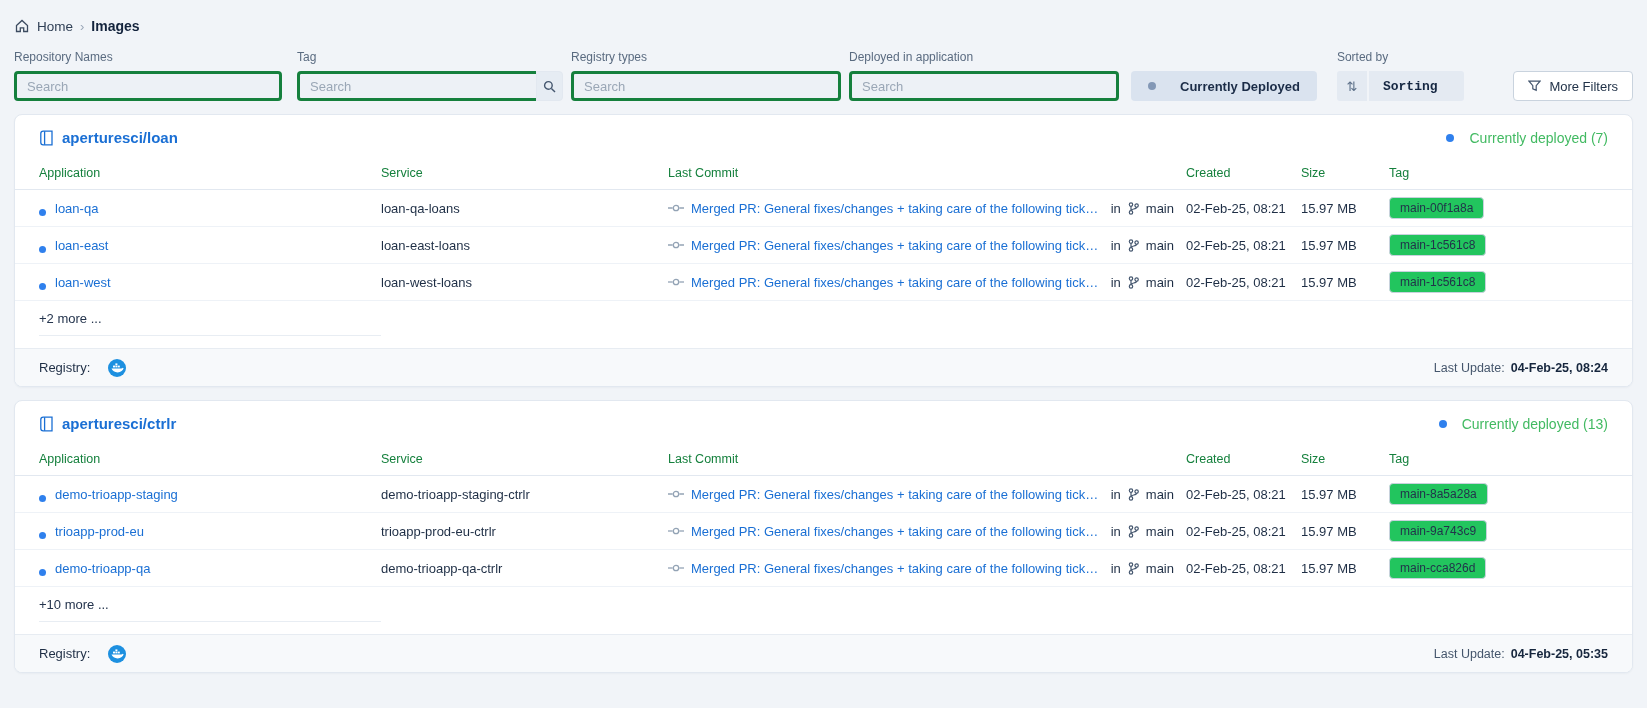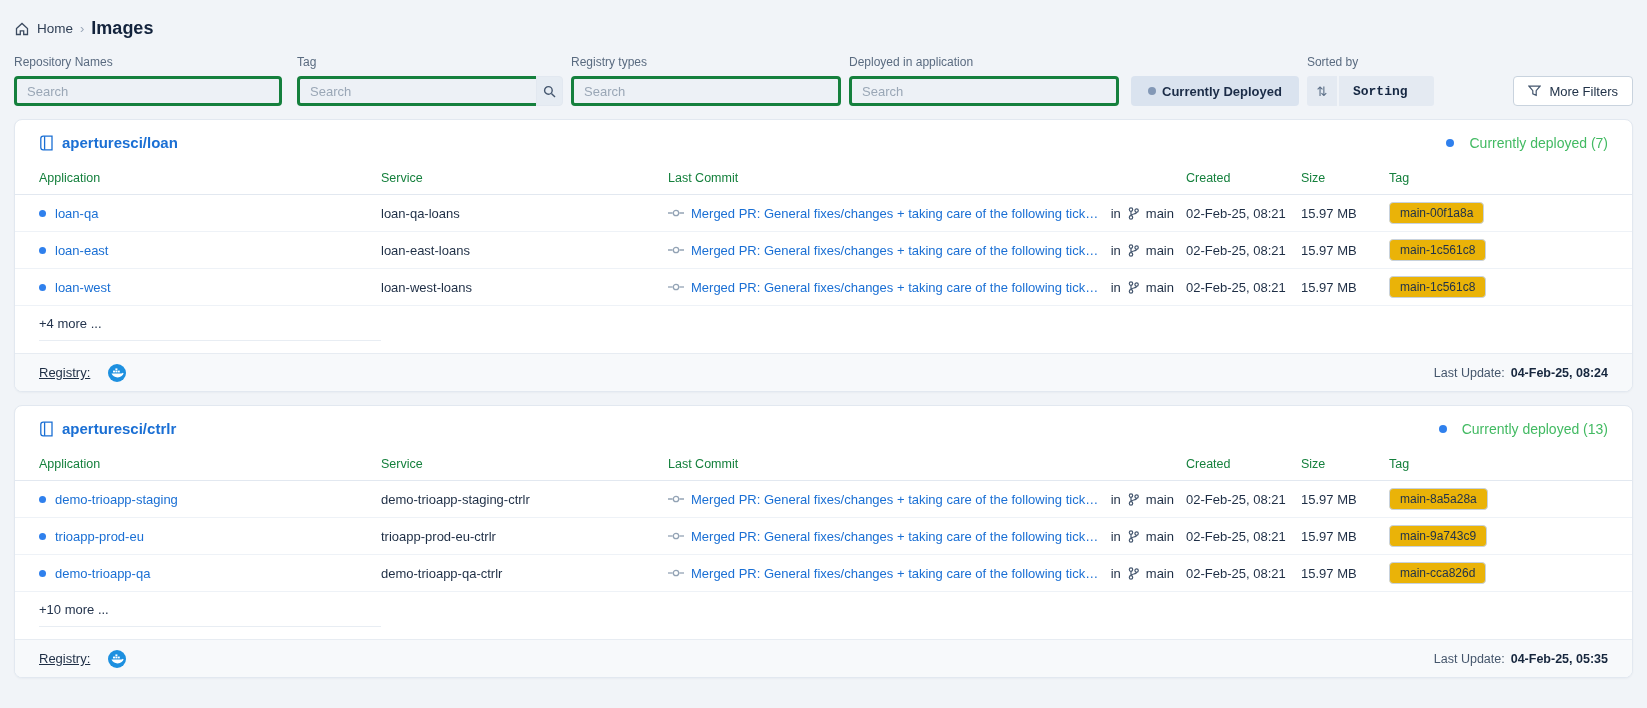--- a/index.html
+++ b/index.html
@@ -7,21 +7,21 @@
   body {
     font-family: "Liberation Sans", sans-serif;
     background:#f1f4f8;
     color:#1e2e45;
     font-size:13px;
   }
   
   .breadcrumb { display:flex; align-items:center; gap:7px; padding:18px 14px 16px 14px; }
   .breadcrumb .crumb { color:#2f3f55; font-size:13.5px; text-decoration:none; cursor:pointer; }
   .breadcrumb .sep { color:#9aa7b8; font-size:13px; }
-  .breadcrumb .current { color:#13233c; font-weight:700; font-size:18px; }
+  .breadcrumb .current { color:#13233c; font-weight:700; font-size:14px; }
   .home-icon svg { display:block; }
   
   .filter-bar { display:flex; align-items:flex-end; padding:0 14px; margin-bottom:13px; }
   .f-field { display:flex; flex-direction:column; }
   .f-label { font-size:12px; color:#5a6b80; margin-bottom:7px; }
   .f-input {
     height:30px; background:#edf1f6; border:3px solid #15803d; border-radius:4px;
     padding:0 10px; font-size:13px; color:#2a3a50; font-family:"Liberation Sans",sans-serif;
     outline:none; width:100%;
   }
@@ -31,21 +31,21 @@
   .w-reg { width:270px; margin-right:8px; }
   .w-dep { width:270px; margin-right:12px; }
   .input-group { display:flex; }
   .input-group .f-input { border-right:none; border-radius:4px 0 0 4px; }
   .search-btn {
     width:30px; height:30px; background:#e6ecf3; border:1px solid #e2e8f0;
     border-radius:0 4px 4px 0; display:flex; align-items:center; justify-content:center; cursor:pointer;
   }
   .deployed-pill {
     height:30px; background:#dae3ef; border:none; border-radius:4px;
-    display:flex; align-items:center; gap:6px; padding:0 17px; margin-right:8px; cursor:pointer;
+    display:flex; align-items:center; gap:24px; padding:0 17px; margin-right:20px; cursor:pointer;
     font-family:"Liberation Sans",sans-serif;
   }
   .pill-dot { width:8px; height:8px; border-radius:50%; background:#8398b6; }
   .deployed-pill .pill-text { font-size:13px; color:#1b2c47; font-weight:600; }
   .sort-wrap { display:flex; flex-direction:column; }
   .sort-controls { display:flex; gap:2px; }
   .sort-dir-btn {
     width:30px; height:30px; background:#e4eaf2; border:none; border-radius:3px 0 0 3px;
     color:#5d7089; font-size:13px; cursor:pointer; display:flex; align-items:center; justify-content:center;
   }
@@ -70,40 +70,40 @@
   .deploy-status { display:flex; align-items:center; gap:15px; }
   .dot-blue { width:8px; height:8px; border-radius:50%; background:#2f80ed; flex:none; }
   .deploy-text { color:#42ba62; font-size:14px; }
   .t-row {
     display:grid; grid-template-columns:342px 287px 518px 115px 88px 1fr;
     align-items:center; padding:0 24px; min-height:37px; border-bottom:1px solid #eef2f7;
   }
   .t-head { min-height:34px; border-bottom:1px solid #e2e8f0; }
   .t-head .t-cell { color:#15803d; font-size:12.5px; }
   .t-cell { font-size:13px; color:#1e2e45; padding-right:12px; overflow:hidden; white-space:nowrap; }
-  .app-cell { display:flex; align-items:center; gap:9px; }
+  .app-cell { display:flex; align-items:flex-end; gap:9px; }
   .app-cell .dot-blue { width:7px; height:7px; }
   .app-link { color:#1a6fd4; text-decoration:none; cursor:pointer; }
   .commit-cell { display:flex; align-items:center; gap:7px; }
   .commit-link { color:#1a6fd4; text-decoration:none; cursor:pointer; overflow:hidden; text-overflow:ellipsis; white-space:nowrap; }
   .in-word { color:#1e2e45; }
   .branch-name { color:#1e2e45; }
   .tag-badge {
-    display:inline-block; border:1px solid #c8d2dd; border-radius:4px; background:#eab308;
+    display:inline-block; border:1px solid #c8d2dd; border-radius:4px; background:#22c55e;
     padding:3px 10px; font-size:12px; color:#22334a; cursor:pointer;
   }
   .more-row { padding:0 24px; }
   .more-inner { width:342px; border-bottom:1px solid #e8edf3; height:35px; display:flex; align-items:center; }
   .more-link { color:#24344d; font-size:13px; text-decoration:none; cursor:pointer; }
   .table-pad { height:12px; }
   .card-footer {
     display:flex; align-items:center; justify-content:space-between;
     background:#f7f9fb; border-top:1px solid #e7ecf2; height:38px; padding:0 24px;
   }
-  .footer-left { display:flex; align-items:center; gap:18px;text-decoration:underline; }
+  .footer-left { display:flex; align-items:center; gap:18px; }
   .registry-label { font-size:13px; color:#1e2e45; }
   .docker-icon { display:flex; cursor:pointer; }
   .footer-right { display:flex; align-items:center; gap:6px; }
   .lu-label { font-size:12.5px; color:#45566c;padding-left:32px; }
   .lu-value { font-size:12.5px; color:#16263d; font-weight:700; }
   .ic { display:flex; align-items:center; }
 </style>
 </head>
 <body>
 
@@ -290,21 +290,21 @@
         </span>
         <span class="branch-name">main</span>
       </div>
       <div class="t-cell">02-Feb-25, 08:21</div>
       <div class="t-cell">15.97 MB</div>
       <div class="t-cell"><span class="tag-badge">main-1c561c8</span></div>
     </div>
 
     <div class="more-row">
       <div class="more-inner">
-        <a class="more-link">+4 more ...</a>
+        <a class="more-link">+2 more ...</a>
       </div>
     </div>
     <div class="table-pad"></div>
   </div>
 
   <div class="card-footer">
     <div class="footer-left">
       <span class="registry-label">Registry:</span>
       <span class="docker-icon">
         <svg width="18" height="18" viewBox="0 0 18 18">

